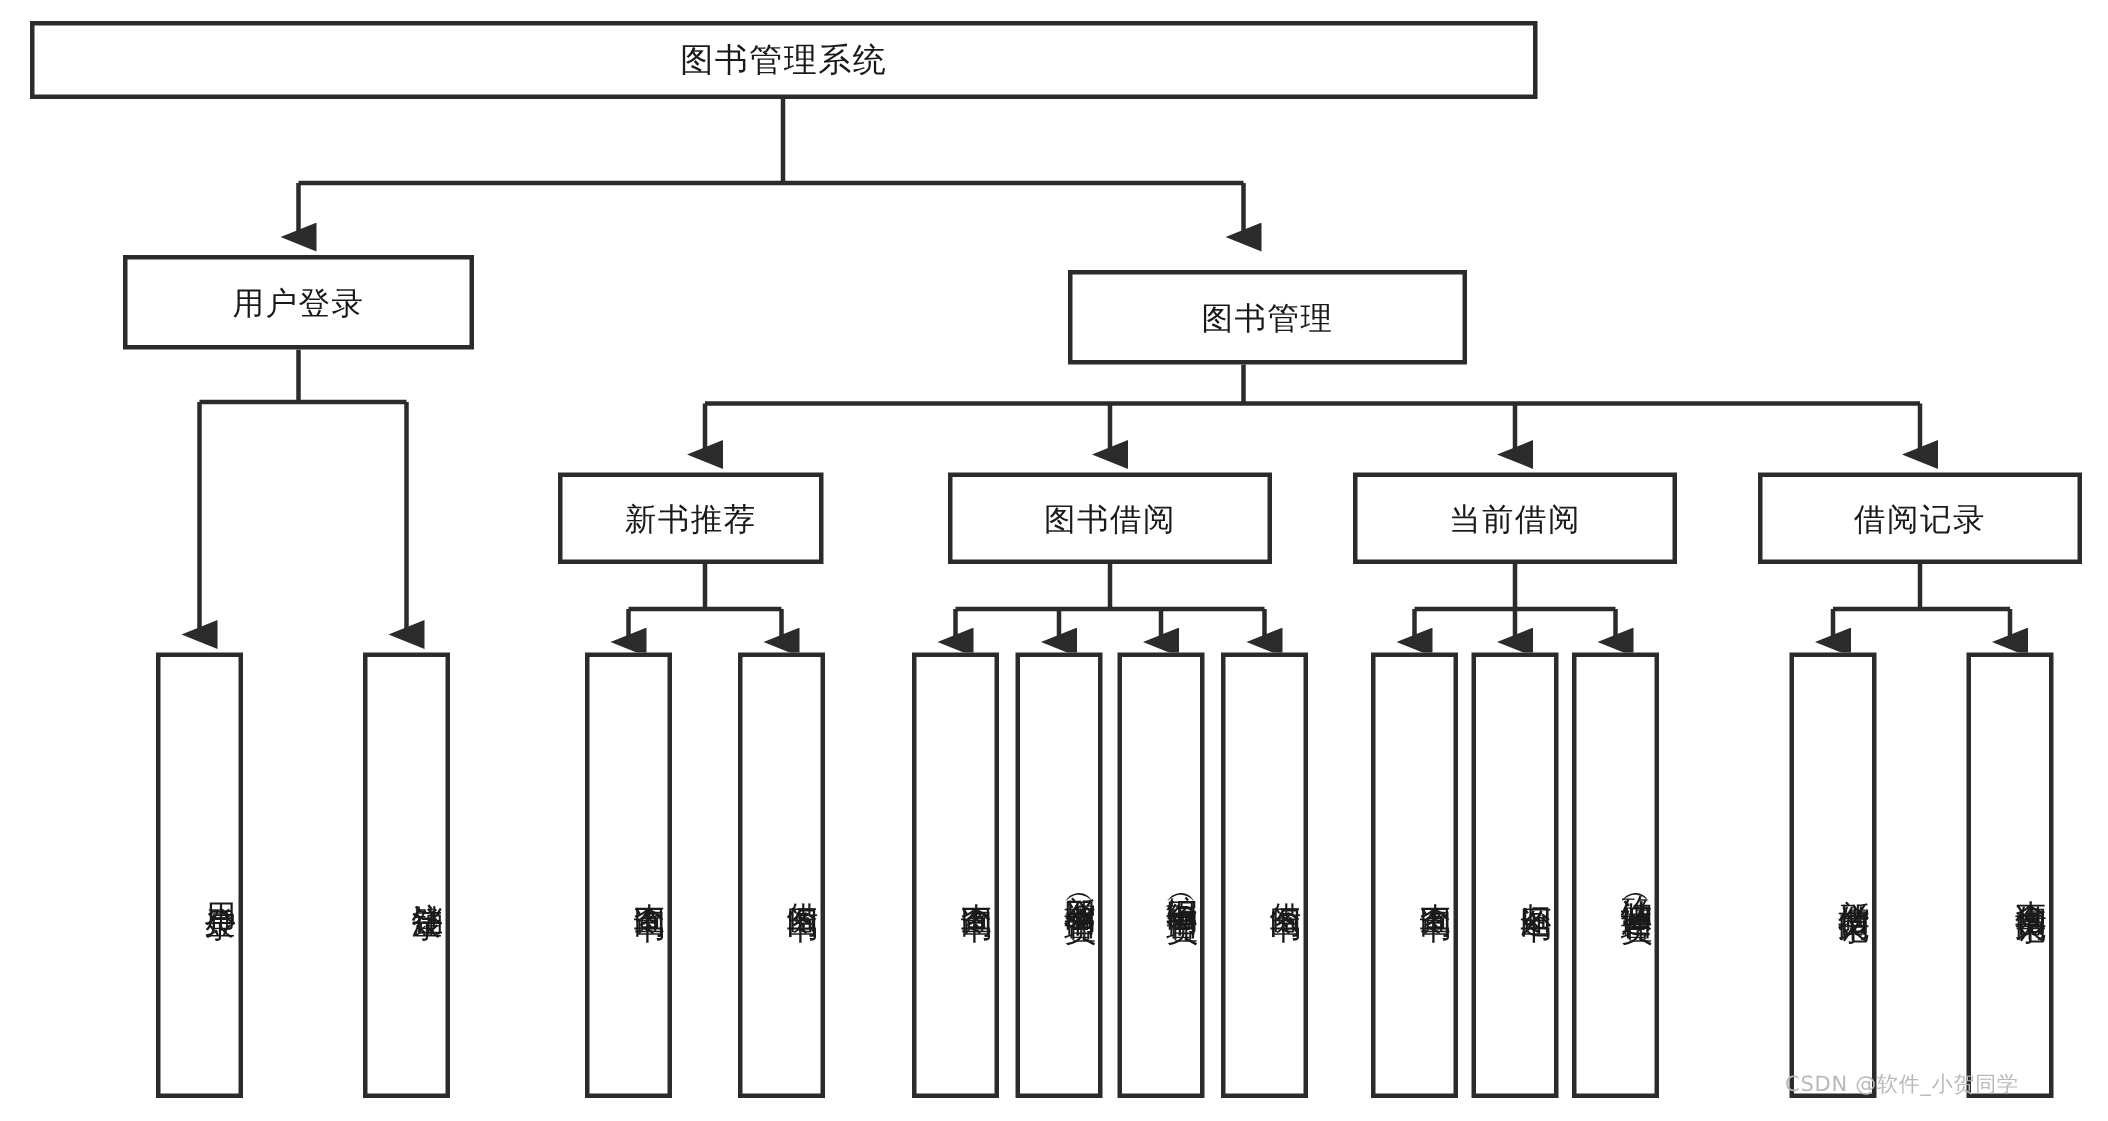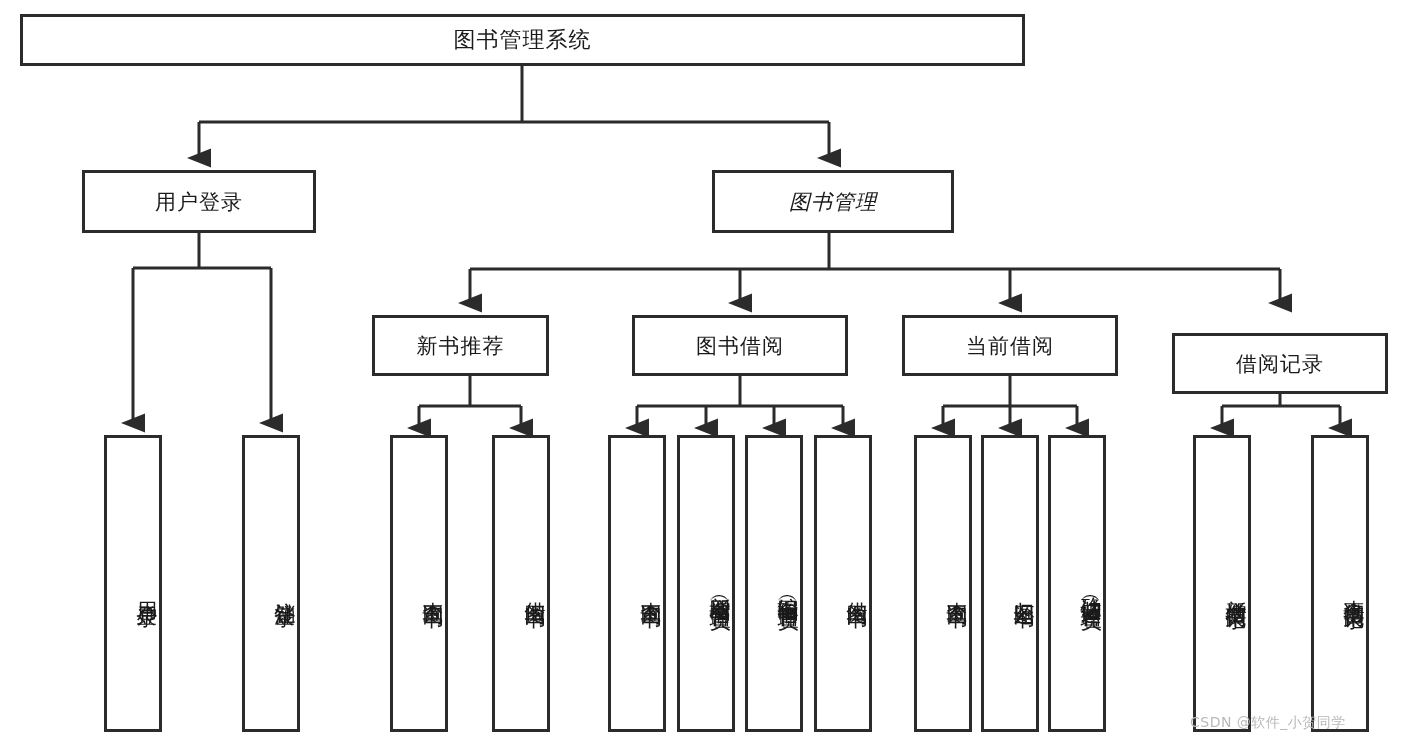--- a/index.html
+++ b/index.html
@@ -119,26 +119,26 @@
       <path d="M1280,376 L1280,406"></path>
       <path d="M1222,406 L1340,406"></path>
       <path d="M1222,406 L1222,428" marker-end="url(#arrow)"></path>
       <path d="M1340,406 L1340,428" marker-end="url(#arrow)"></path>
     </g>
   </svg>
 
   <div class="node horiz root" style="left:20px; top:14px; width:1005px; height:52px;">图书管理系统</div>
 
   <div class="node horiz" style="left:82px; top:170px; width:234px; height:63px;">用户登录</div>
-  <div class="node horiz" style="left:712px; top:170px; width:242px; height:63px;font-style:italic;">图书管理</div>
+  <div class="node horiz" style="left:712px; top:180px; width:266px; height:63px;">图书管理</div>
 
   <div class="node horiz" style="left:372px; top:315px; width:177px; height:61px;">新书推荐</div>
   <div class="node horiz" style="left:902px; top:315px; width:216px; height:61px;">当前借阅</div>
   <div class="node horiz" style="left:632px; top:315px; width:216px; height:61px;">图书借阅</div>
-  <div class="node horiz" style="left:1172px; top:333px; width:216px; height:61px;">借阅记录</div>
+  <div class="node horiz" style="left:1172px; top:315px; width:216px; height:61px;">借阅记录</div>
 
   <div class="node vert" style="left:104px; top:435px; width:58px; height:297px;">
     <span class="vtext">用户登录</span>
   </div>
   <div class="node vert" style="left:242px; top:435px; width:58px; height:297px;">
     <span class="vtext">注销登录</span>
   </div>
 
   <div class="node vert" style="left:390px; top:435px; width:58px; height:297px;">
     <span class="vtext">查询图书</span>

